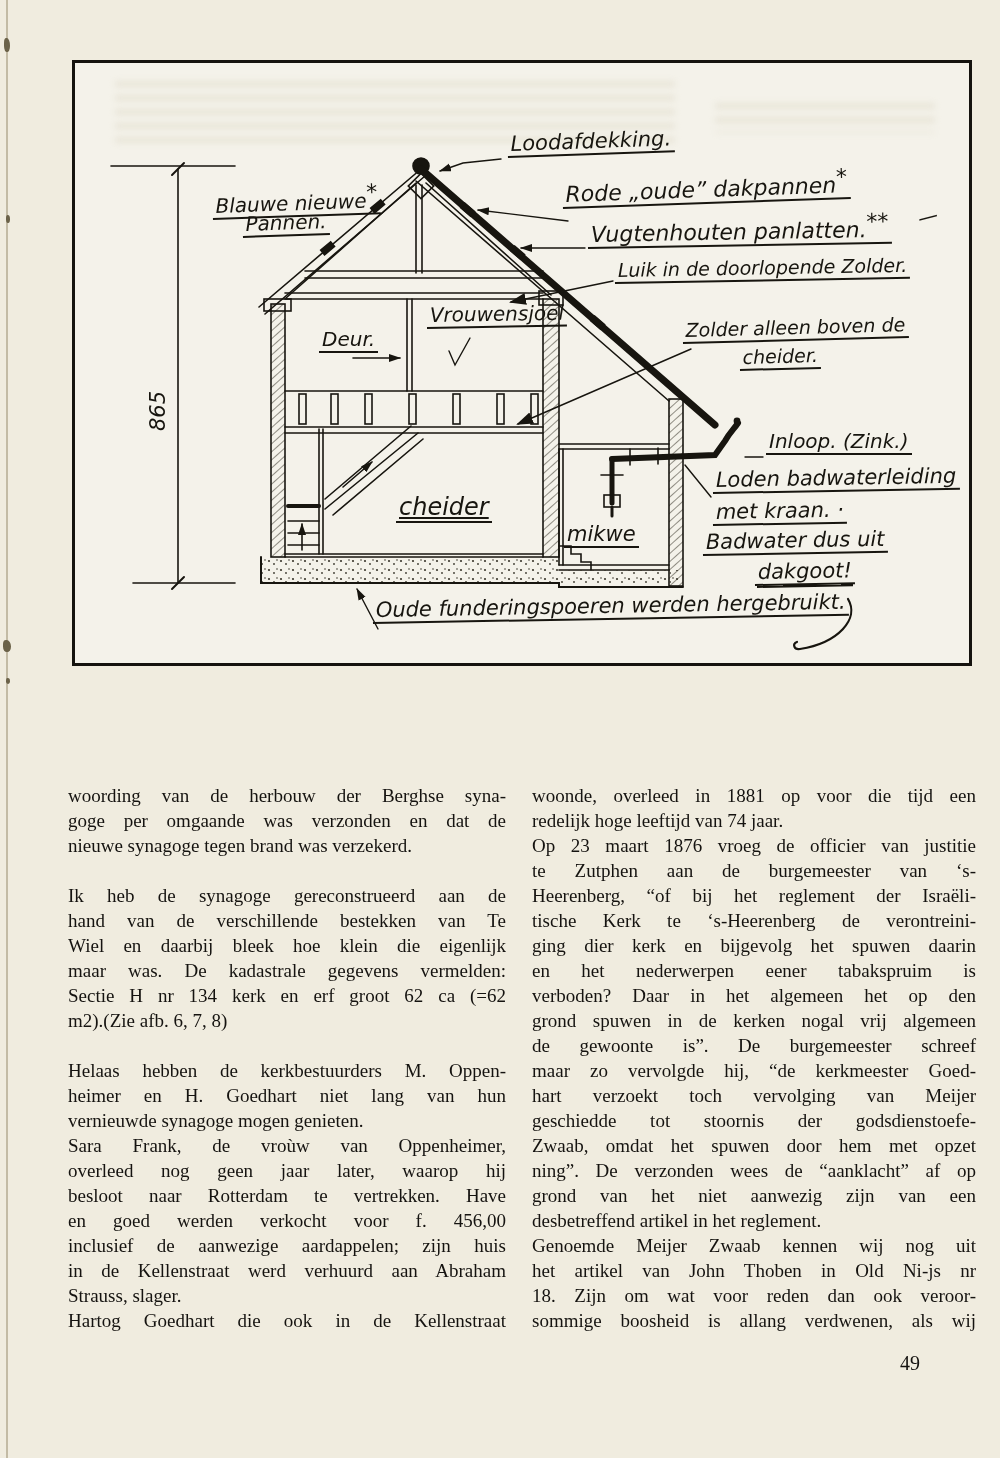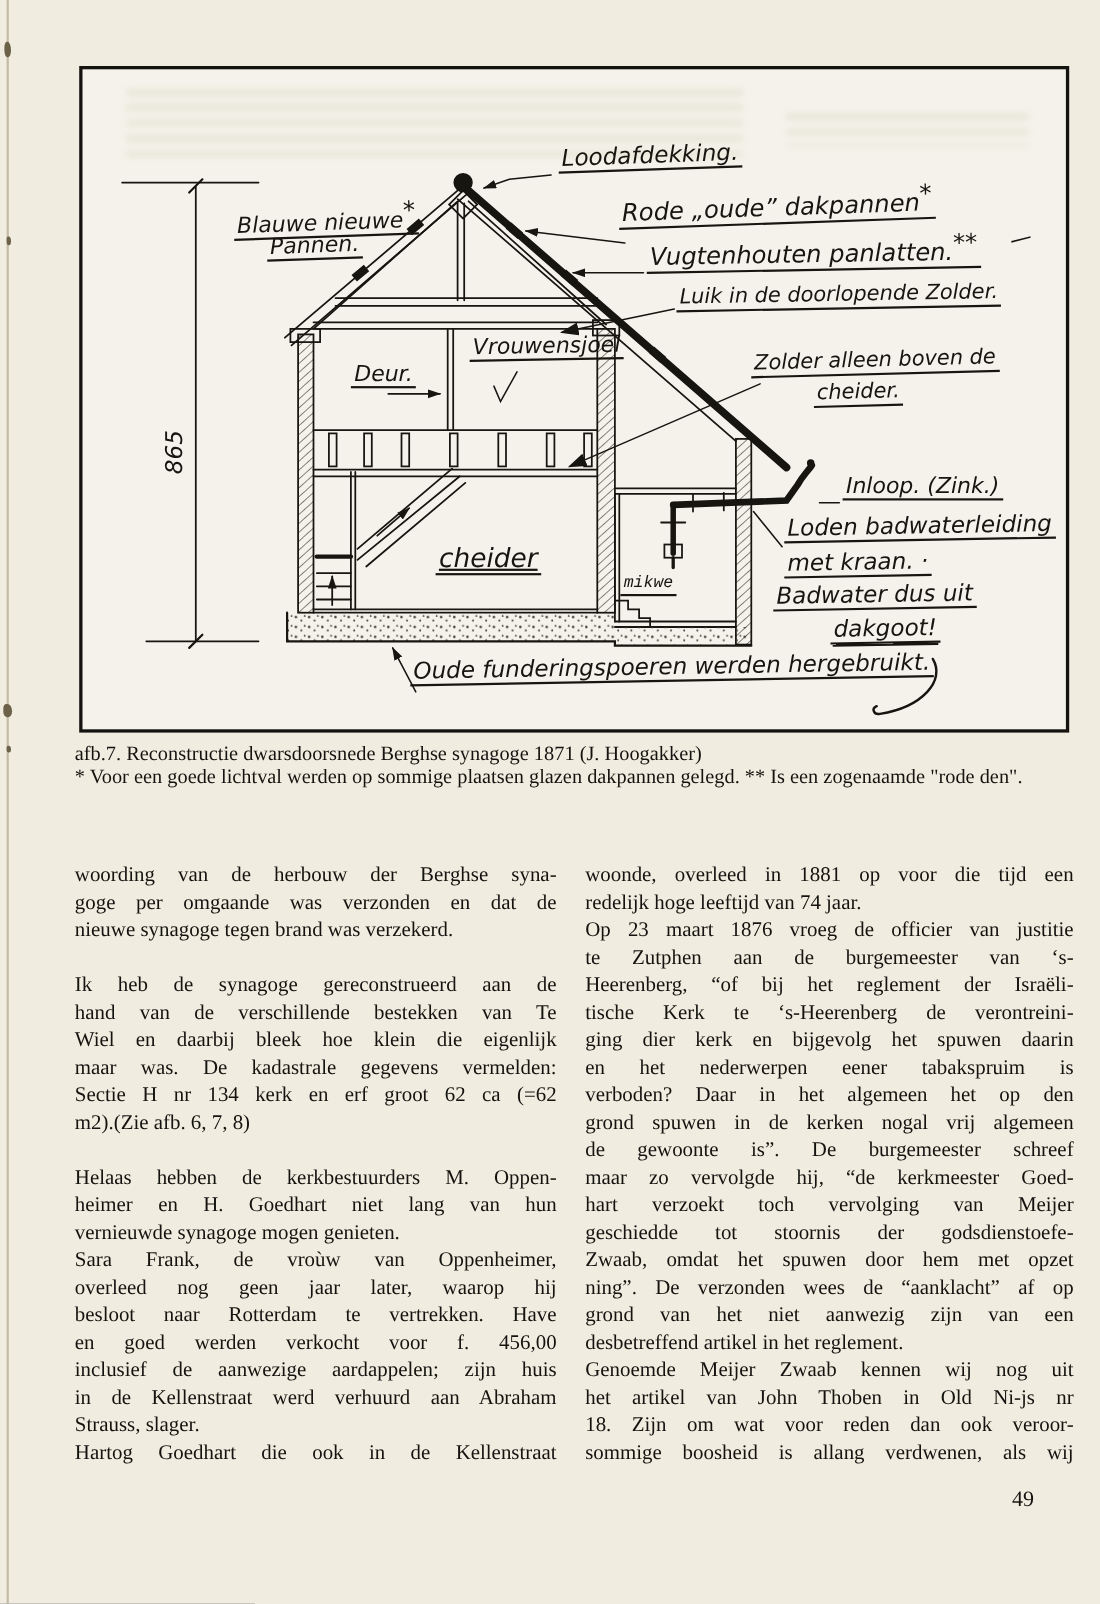--- a/index.html
+++ b/index.html
@@ -33,21 +33,21 @@
   
   .caption{position:absolute;left:68px;top:676px;width:910px;font-size:18.5px;line-height:21px;}
 
   
   .col{position:absolute;top:783px;font-size:19px;line-height:25px;}
   .col-left{left:68px;width:438px;}
   .col-right{left:532px;width:444px;}
   .line{min-height:25px;white-space:normal;}
   .just{text-align:justify;text-align-last:justify;}
   .head{font-style:italic;text-decoration:underline;text-underline-offset:3px;}
-  .page-number{position:absolute;left:900px;top:1352px;width:60px;text-align:center;font-size:20px;}
+  .page-number{position:absolute;left:900px;top:1352px;width:60px;text-align:left;font-size:20px;}
 </style>
 </head>
 <body>
 
 <div class="page">
 
   <div class="binding-line"></div>
   <div class="speck" style="left:4px;top:38px;width:6px;height:14px;"></div>
   <div class="speck" style="left:6px;top:215px;width:4px;height:8px;"></div>
   <div class="speck" style="left:3px;top:640px;width:8px;height:12px;"></div>
@@ -223,29 +223,25 @@
 
     <div class="hw" style="left:691px;top:368px;"><span>Inloop. (Zink.)</span></div>
 
     <div class="hw r-1" style="left:638px;top:406px;font-size:21px;"><span>Loden badwaterleiding</span></div>
     <div class="hw r-1" style="left:638px;top:438px;font-size:21px;"><span>met kraan. ·</span></div>
 
     <div class="hw r-1" style="left:628px;top:468px;font-size:21px;"><span>Badwater dus uit</span></div>
     <div class="hw r-1 dbl" style="left:680px;top:498px;font-size:21px;"><span>dakgoot!</span></div>
 
     <div class="hw" style="left:321px;top:432px;font-size:24px;text-decoration:underline;"><span>cheider</span></div>
-    <div class="hw" style="left:489px;top:460px;font-size:15px;font-family:Liberation Mono, monospace;"><span>mikwe</span></div>
+    <div class="hw" style="left:489px;top:460px;font-size:21px;"><span>mikwe</span></div>
 
     <div class="hw r-1" style="left:298px;top:536px;font-size:21px;"><span>Oude funderingspoeren werden hergebruikt.</span></div>
   </div>
 
-  <div class="caption">
-    <div>afb.7. Reconstructie dwarsdoorsnede Berghse synagoge 1871 (J. Hoogakker)</div>
-    <div>* Voor een goede lichtval werden op sommige plaatsen glazen dakpannen gelegd. ** Is een zogenaamde "rode den".</div>
-  </div>
 
   <div class="col col-left">
       <div class="line just">woording van de herbouw der Berghse syna-</div>
       <div class="line just">goge per omgaande was verzonden en dat de</div>
       <div class="line">nieuwe synagoge tegen brand was verzekerd.</div>
       <div class="line"></div>
       <div class="line just">Ik heb de synagoge gereconstrueerd aan de</div>
       <div class="line just">hand van de verschillende bestekken van Te</div>
       <div class="line just">Wiel en daarbij bleek hoe klein die eigenlijk</div>
       <div class="line just">maar was. De kadastrale gegevens vermelden:</div>

